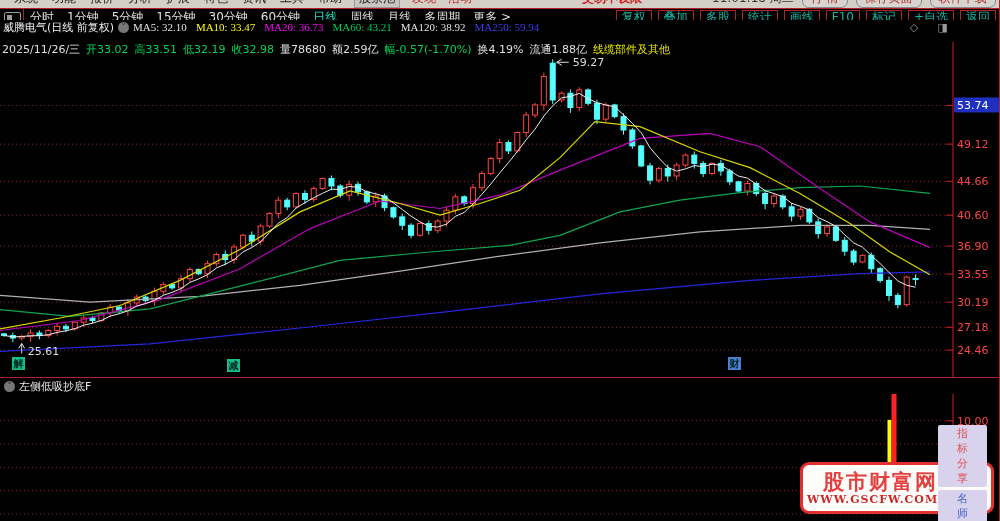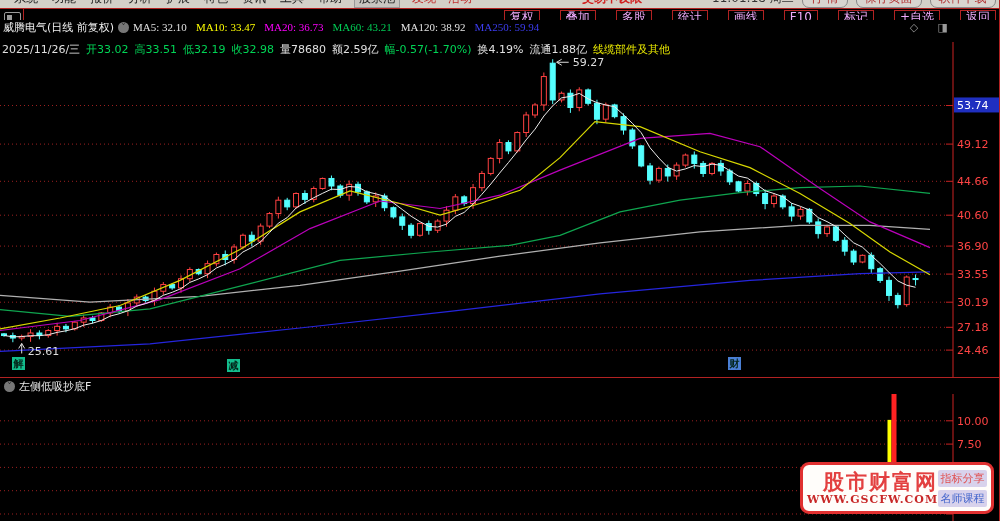--- a/index.html
+++ b/index.html
@@ -18,21 +18,21 @@
   
   #toolbar{position:absolute;top:8px;left:0;width:1000px;height:19px;background:#000;
            border-top:1px solid #b22222;border-bottom:1px solid #b22222;box-sizing:border-box;}
   #winicon{position:absolute;left:4px;top:3px;width:15px;height:11px;border:1px solid #9a9a9a;border-radius:2px;}
   #winicon div{position:absolute;left:2px;top:2px;width:5px;height:7px;background:#9a9a9a;}
   #tooldiv{position:absolute;left:23px;top:0;width:1px;height:17px;background:#b22222;}
   #periods{position:absolute;left:30px;top:0;height:17px;display:flex;align-items:center;gap:13px;
            font-size:12px;color:#e0e0e0;white-space:nowrap;}
   #periods .tab{cursor:default;}
   #periods .active{color:#1ee0c0;}
-  #actions{position:absolute;right:4px;top:1px;height:15px;display:flex;gap:20px;font-size:12px;color:#f0abfc;}
+  #actions{position:absolute;right:4px;top:1px;height:15px;display:flex;gap:6px;font-size:12px;color:#14b8a6;}
   #actions .abtn{border:1px solid #b22222;padding:0 5px;line-height:13px;white-space:nowrap;}
   
   #titlebar{position:absolute;top:20px;left:0;width:1000px;height:15px;background:#000;display:flex;
             align-items:center;font-size:11px;white-space:nowrap;}
   #stocktitle{color:#f0f0f0;margin-left:3px;}
   .chevcircle{display:inline-block;width:11px;height:11px;border-radius:50%;background:#777;color:#222;
               font-size:9px;line-height:10px;text-align:center;margin:0 4px;}
   #mavals span{margin-right:9px;font-family:Liberation Serif, serif;}
   #paneicons{position:absolute;right:44px;top:1px;color:#9a9a9a;font-size:11px;letter-spacing:8px;}
   
@@ -50,21 +50,21 @@
               font-size:11px;color:#e8e8e8;}
   
   #watermark{position:absolute;left:800px;top:462px;width:194px;height:52px;background:#fffdfa;
              border:3px solid #e03030;border-radius:9px;z-index:6;box-sizing:border-box;display:flex;
              align-items:center;padding:2px 4px;}
   #wmleft{flex:1;text-align:right;}
   #wmtitle{color:#e34040;font-size:21px;font-weight:bold;letter-spacing:2px;line-height:22px;}
   #wmurl{color:#c82828;font-size:11px;font-weight:bold;letter-spacing:1px;
          font-family:"DejaVu Serif","Liberation Serif",serif;}
   #wmbadges{width:58px;display:flex;flex-direction:column;gap:3px;}
-  .wmbadge{background:#d8d2ec;font-size:11px;text-align:center;padding:1px 2px;border-radius:2px;}
+  .wmbadge{background:#d8d2ec;font-size:11px;text-align:center;padding:1px 19px;border-radius:2px;}
   #wmbadge1{color:#e05050;}
   #wmbadge2{color:#4466cc;}
   #rightedge{position:absolute;right:0;top:0;width:1px;height:521px;background:#b22222;z-index:7;}
 </style>
 </head>
 <body>
 
 <div id="app">
 
   <div id="menubar">
@@ -87,20 +87,33 @@
         <span class="mbtn">保存页面</span>
         <span class="mbtn">软件下载</span>
       </div>
   </div>
 
   <div id="toolbar">
     <div id="winicon">
         <div></div>
       </div>
     <div id="tooldiv"></div>
+    <div id="periods">
+        <span class="tab">分时</span>
+        <span class="tab">1分钟</span>
+        <span class="tab">5分钟</span>
+        <span class="tab">15分钟</span>
+        <span class="tab">30分钟</span>
+        <span class="tab">60分钟</span>
+        <span class="tab active">日线</span>
+        <span class="tab">周线</span>
+        <span class="tab">月线</span>
+        <span class="tab">多周期</span>
+        <span class="tab">更多 &gt;</span>
+      </div>
     <div id="actions">
         <span class="abtn">复权</span>
         <span class="abtn">叠加</span>
         <span class="abtn">多股</span>
         <span class="abtn">统计</span>
         <span class="abtn">画线</span>
         <span class="abtn">F10</span>
         <span class="abtn">标记</span>
         <span class="abtn">+自选</span>
         <span class="abtn">返回</span>

